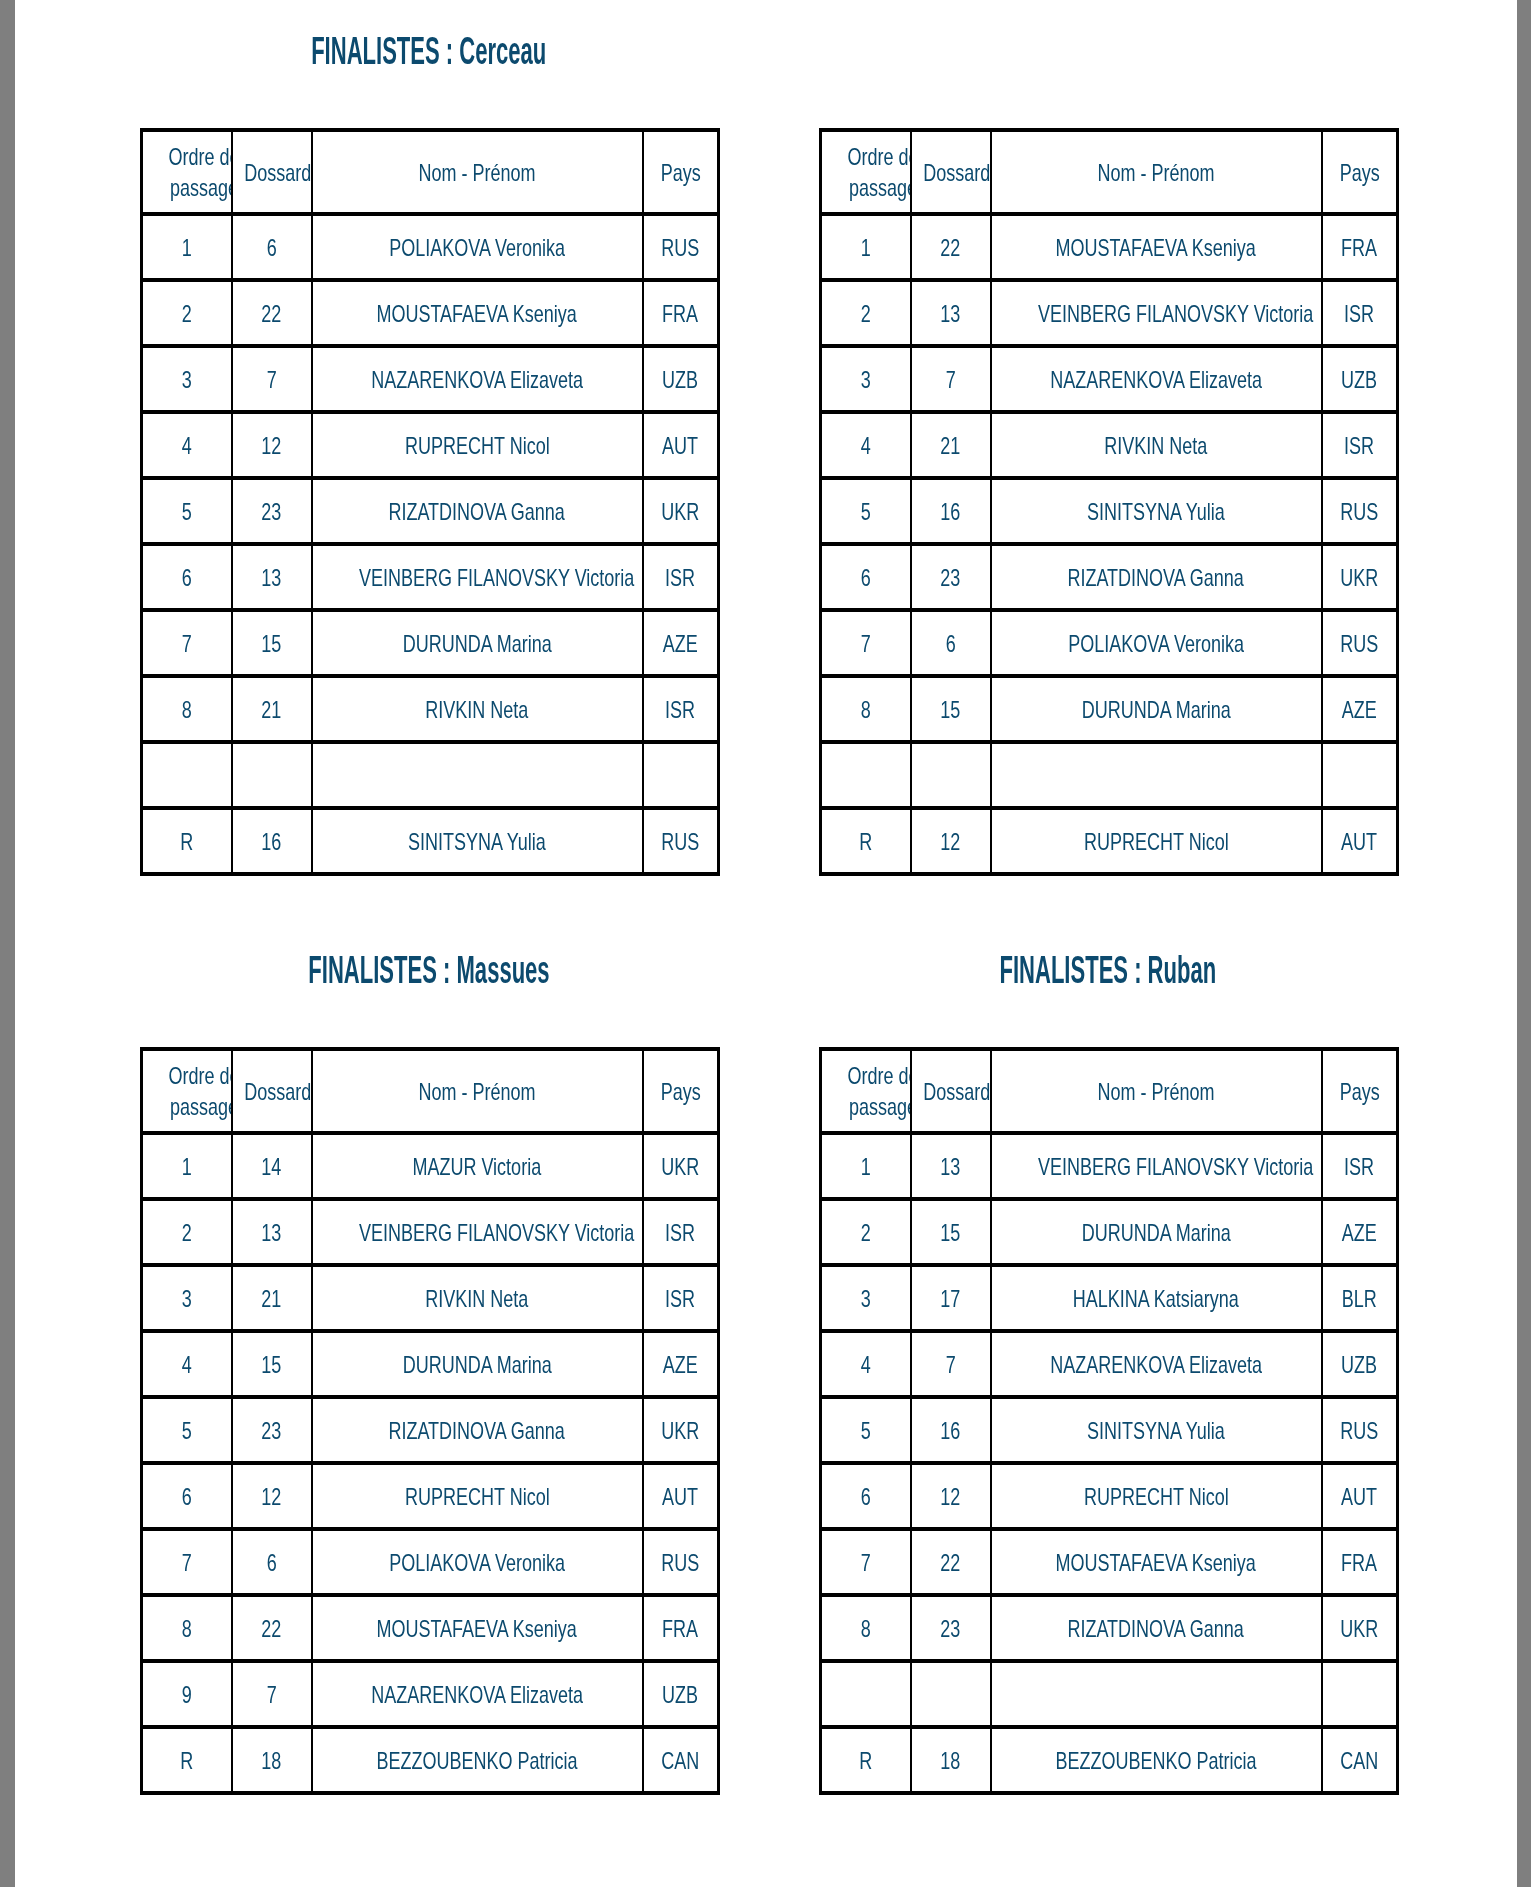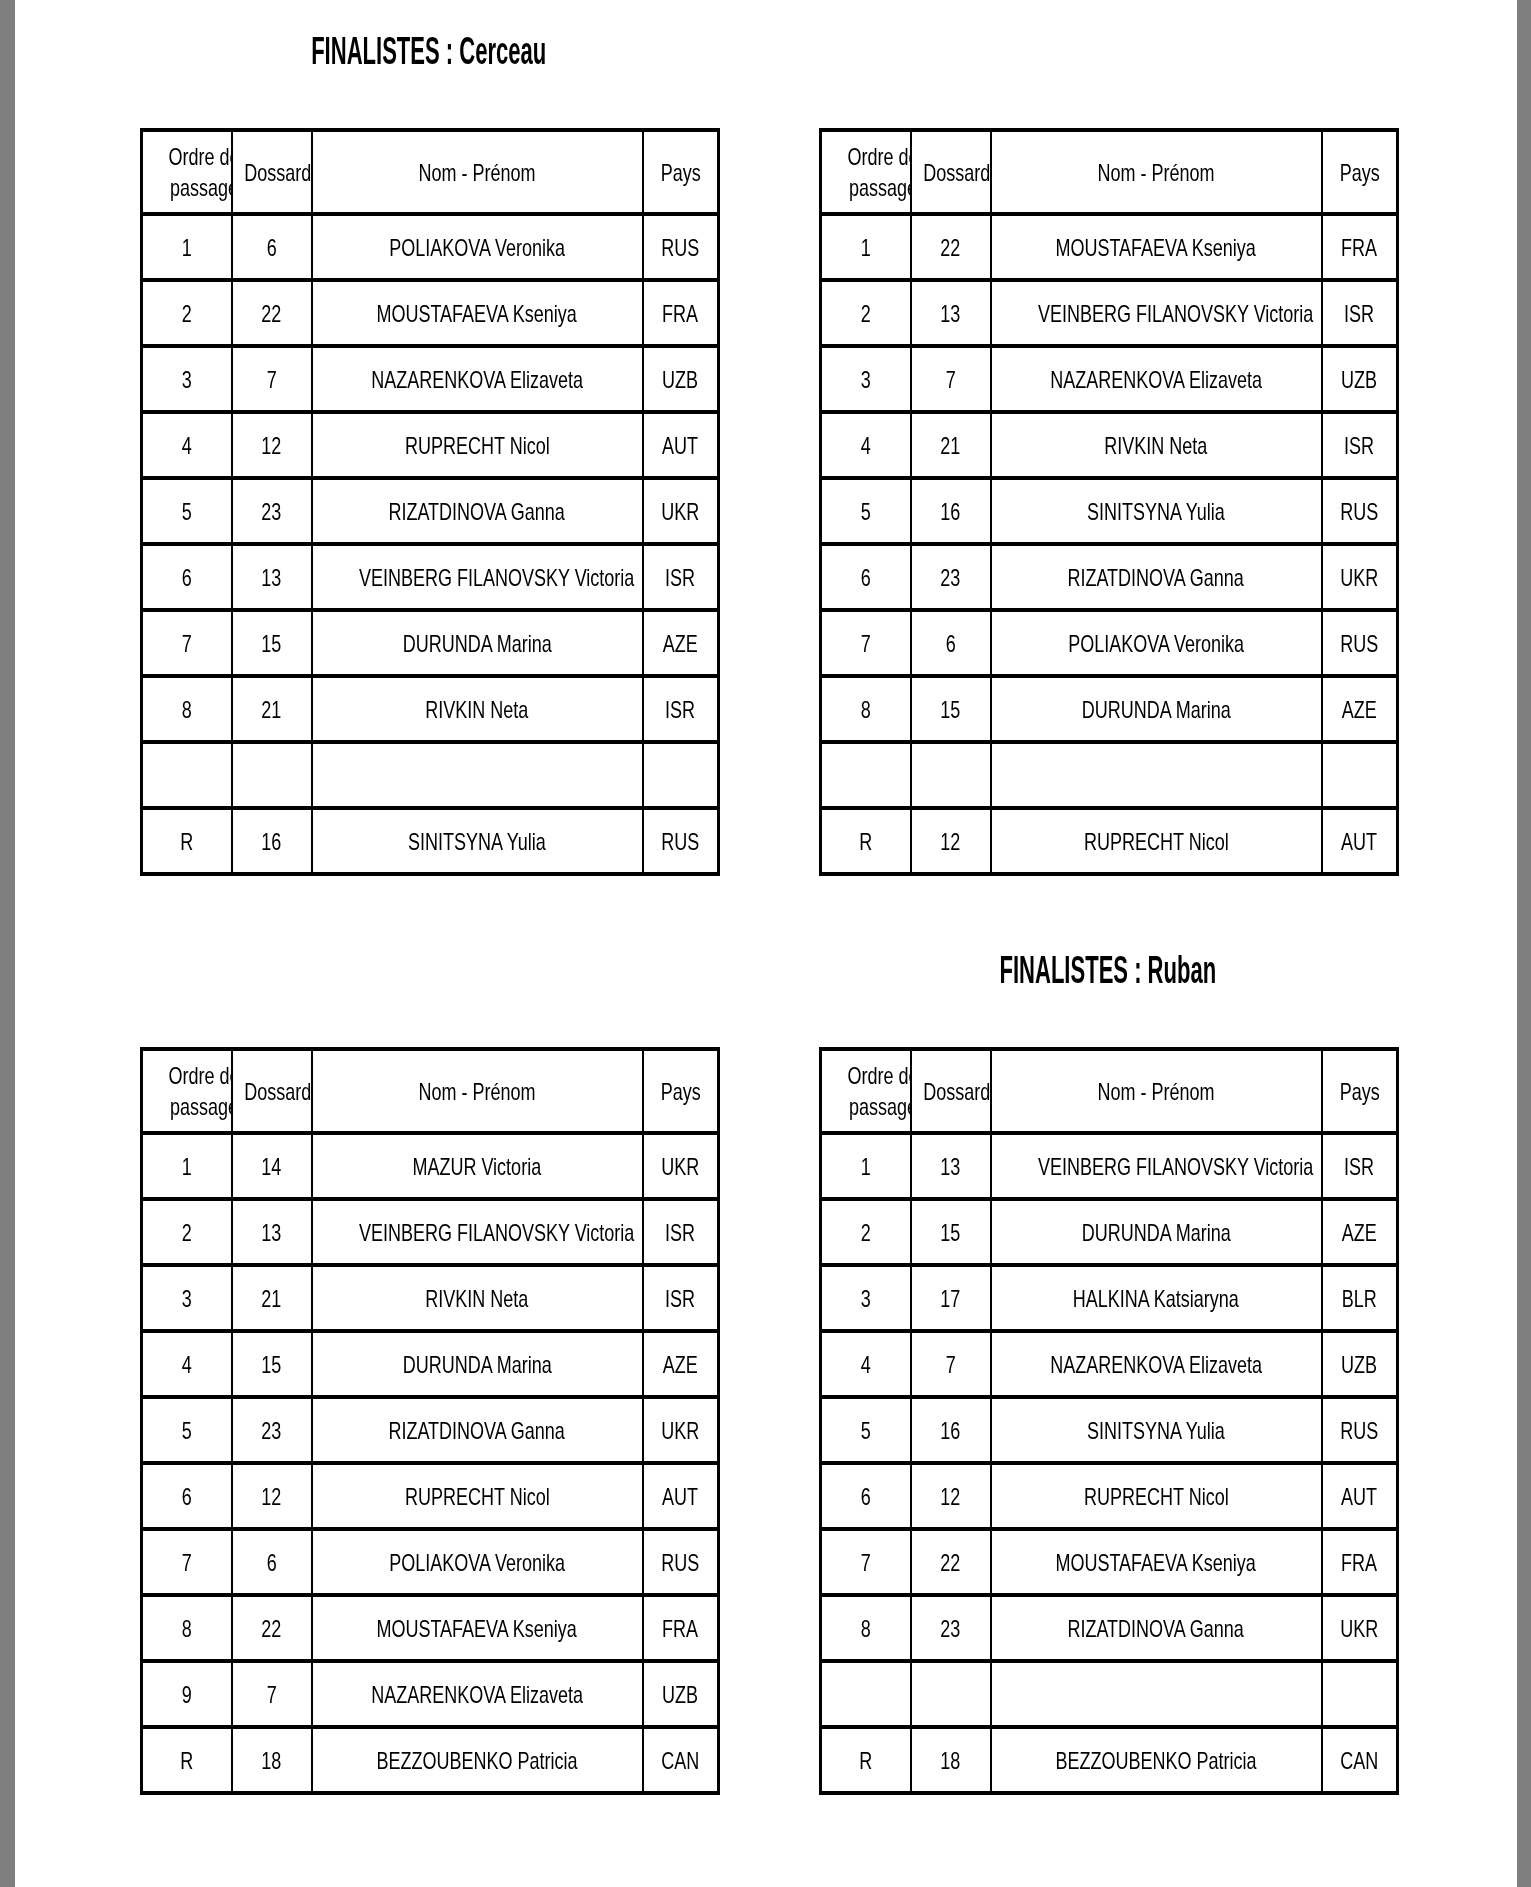--- a/index.html
+++ b/index.html
@@ -1,21 +1,21 @@
 <!DOCTYPE html>
 <html><head>
 <meta charset="utf-8">
 <style>
   html, body { margin: 0; padding: 0; background: #ffffff; }
   .page {
     position: relative;
     width: 1531px;
     height: 1887px;
     background: #ffffff;
-    color: #000000;
+    color: #0c4a6e;
     font-family: "Liberation Sans", "DejaVu Sans", sans-serif;
     overflow: hidden;
   }
   .gutter { position: absolute; top: 0; height: 100%; }
   .gutter-left  { left: 0;  width: 15px; }
   .gutter-right { right: 0; width: 14px; }
 
   .sec-title {
     position: absolute;
     width: 577px;
@@ -78,20 +78,21 @@
   #table-3 { left: 819px; top: 1047px; }
 </style>
 </head>
 <body>
 
 <div class="page">
   <div class="gutter gutter-left" style="background: rgb(127, 127, 127);"></div>
   <div class="gutter gutter-right" style="background: rgb(127, 127, 127);"></div>
 
   <div class="sec-title" id="title-0"><span>FINALISTES : Cerceau</span></div>
+  <div class="sec-title" id="title-2"><span>FINALISTES : Massues</span></div>
   <div class="sec-title" id="title-3"><span>FINALISTES : Ruban</span></div>
 
   <table class="fin" id="table-0">
       <colgroup>
         <col style="width: 90px;">
         <col style="width: 80px;">
         <col style="width: 331px;">
         <col style="width: 76px;">
       </colgroup>
       <thead>

